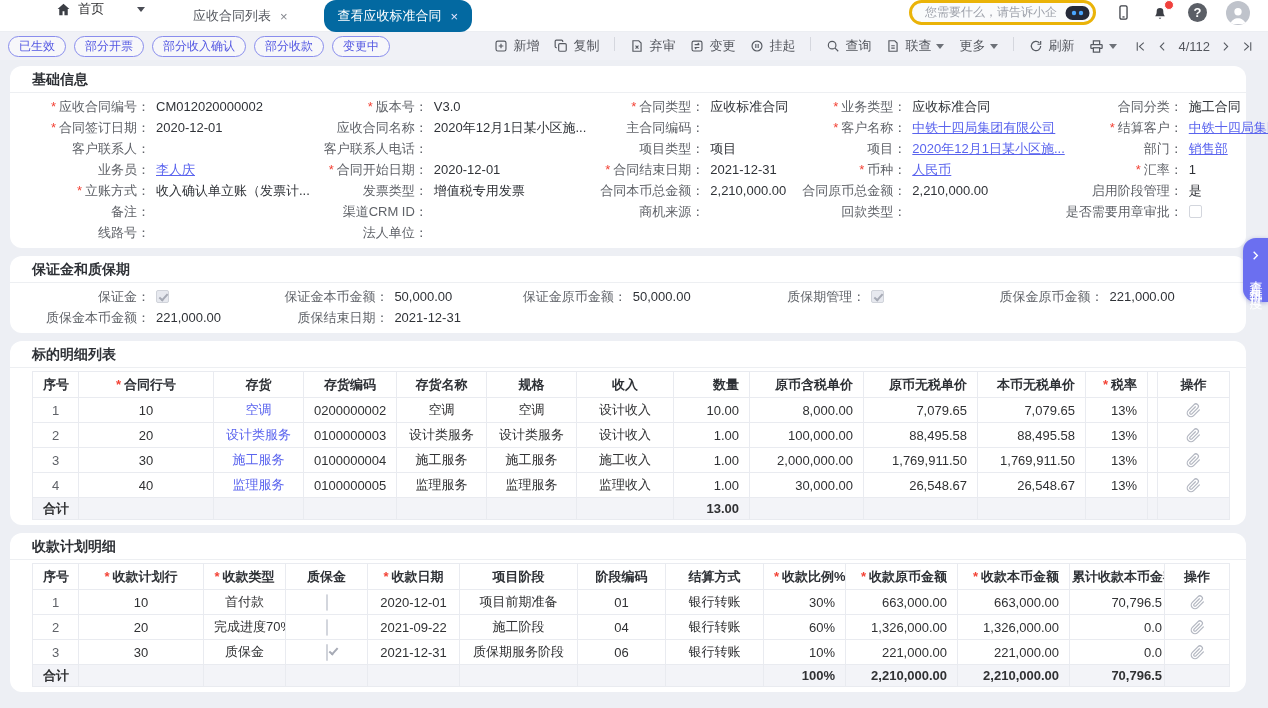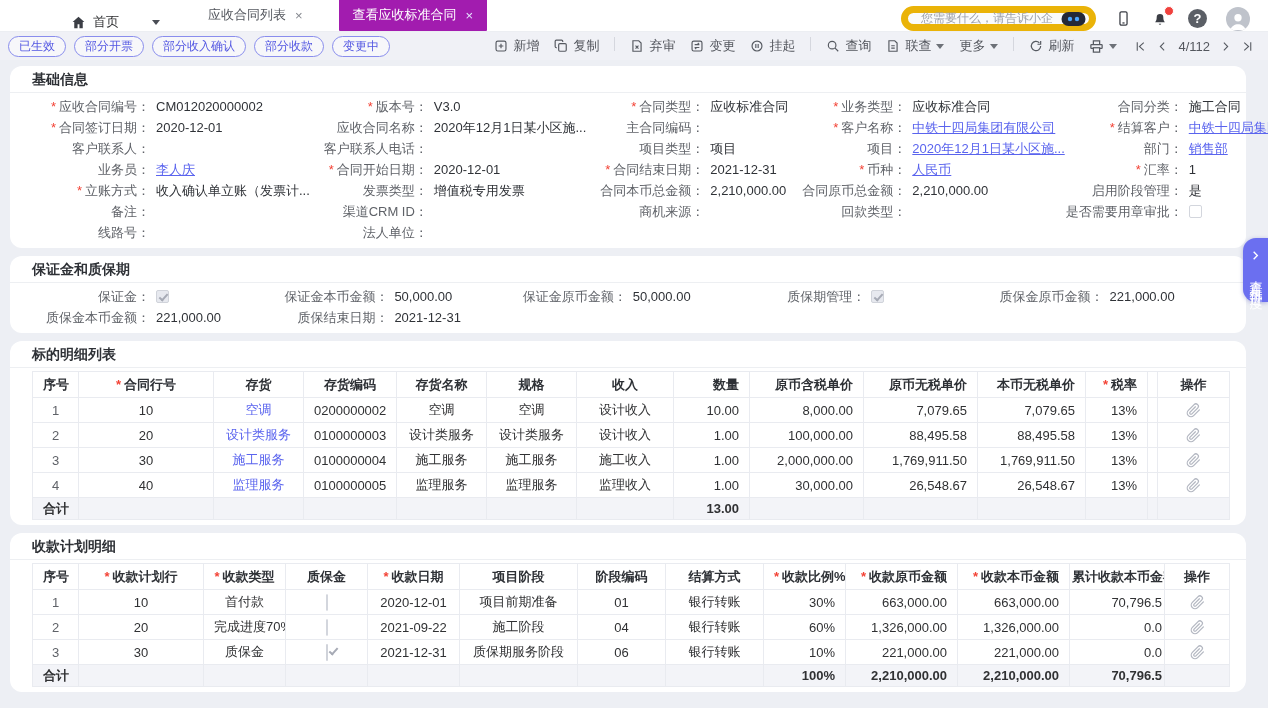--- a/index.html
+++ b/index.html
@@ -4,32 +4,32 @@
 <style>
   * { box-sizing: border-box; margin: 0; padding: 0; }
   html,body { width:1268px; height:708px; overflow:hidden; }
   body {
     font-family:"Liberation Sans","DejaVu Sans",sans-serif;
     font-size:13px; color:#303133; background:#edeff4;
   }
   svg { display:block; }
 
   
-  .topbar { height:32px; background:#fff; display:flex; align-items:flex-end; border-bottom:1px solid #eceef2;padding-left:15px; }
+  .topbar { height:32px; background:#fff; display:flex; align-items:flex-start; border-bottom:1px solid #eceef2; }
   .home-tab { display:flex; align-items:center; gap:7px; margin-left:56px; cursor:pointer; }
   .home-tab .caret { margin-left:26px; }
   .caret { width:0; height:0; border-left:4px solid transparent; border-right:4px solid transparent; border-top:5px solid #4a4d55; }
   .caret.grey { border-top-color:#6d7178; }
   .tab { display:flex; align-items:center; gap:9px; height:32px; padding:0 14px; margin-left:22px; color:#55585f; cursor:pointer; }
   .tab.first { margin-left:34px; }
   .tab .x { font-size:13px; color:#84878e; line-height:1; }
-  .tab.active { background:#a21caf; color:#fff; border-radius:1px; }
+  .tab.active { background:#0369a1; color:#fff; border-radius:12px; }
   .tab.active .x { color:#e4e5ff; }
   .top-right { margin-left:auto; display:flex; align-items:center; gap:19px; padding-right:18px; }
-  .assistant { height:25px; border:7px solid #eab308; background:#fafbfc; border-radius:13px; display:flex; align-items:center; gap:8px; padding:0 3px 0 13px; color:#9da1aa; font-size:12px; cursor:pointer; }
+  .assistant { height:25px; border:3px solid #eab308; background:#fafbfc; border-radius:13px; display:flex; align-items:center; gap:8px; padding:0 3px 0 13px; color:#9da1aa; font-size:12px; cursor:pointer; }
   .icon-btn { position:relative; cursor:pointer; }
   .badge-dot { position:absolute; top:-4px; right:-5px; width:10px; height:10px; border-radius:50%; background:#f0413d; border:1px solid #fff; }
   .help-circle { width:19px; height:19px; border-radius:50%; background:#5b5f66; color:#fff; font-size:13px; font-weight:700; display:flex; align-items:center; justify-content:center; }
   .avatar { width:24px; height:24px; border-radius:50%; background:#bfc3cb; overflow:hidden; display:flex; align-items:flex-end; justify-content:center; }
 
   
   .toolbar { height:28px; background:#f0f1f6; display:flex; align-items:center; padding:0 14px 0 8px; }
   .tags { display:flex; gap:8px; }
   .tag { border:1px solid #898ded; color:#5357e2; font-size:12px; border-radius:11px; height:21px; line-height:19px; padding:0 10px; background:rgba(255,255,255,.45); cursor:pointer; white-space:nowrap; }
   .actions { margin-left:auto; display:flex; gap:15px; color:#54575e; }

